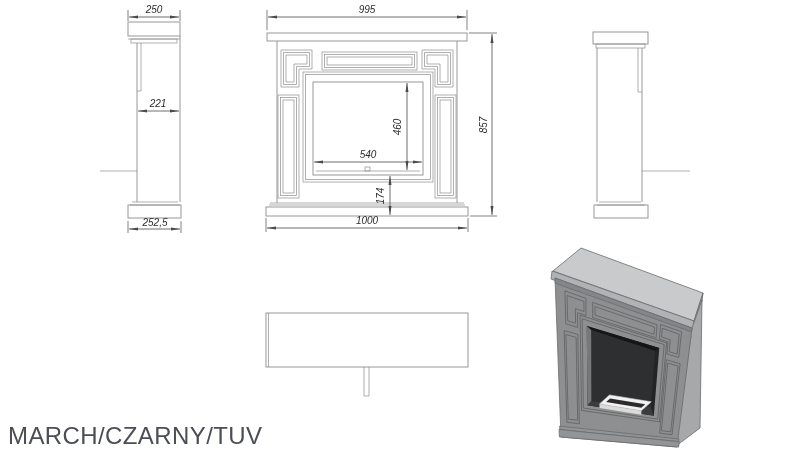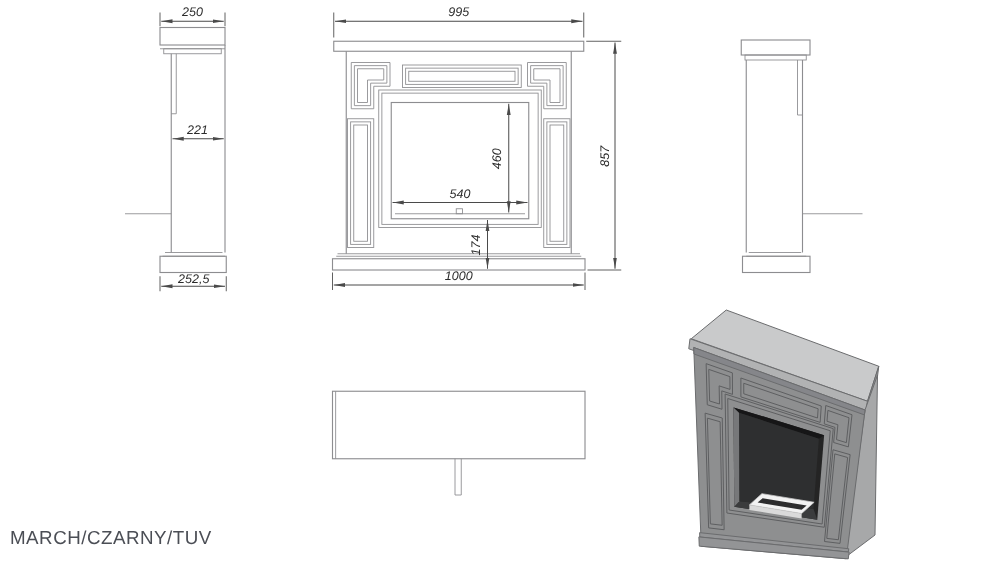--- a/index.html
+++ b/index.html
@@ -5,21 +5,21 @@
   html,body{margin:0;padding:0;background:#fff;}
   body{width:800px;height:450px;position:relative;overflow:hidden;
        font-family:"Liberation Sans",sans-serif;}
   svg{position:absolute;left:0;top:0;}
   .geo{stroke:var(--line);stroke-width:0.9;fill:none;}
   .geo2{stroke:var(--line);stroke-width:0.7;fill:none;}
   .dimline{stroke:var(--dim);stroke-width:0.8;fill:none;}
   .ext{stroke:var(--dim);stroke-width:0.7;fill:none;}
   text.dim{font-family:"Liberation Sans",sans-serif;font-style:italic;
            font-size:10px;fill:var(--text);text-anchor:middle;}
-  .title{position:absolute;left:8px;top:422px;font-size:15px;
+  .title{position:absolute;left:8px;top:422px;font-size:24px;
          color:var(--label);letter-spacing:0.4px;font-weight:400;}
 </style>
 </head>
 <body>
 
 <svg width="800" height="450" viewBox="0 0 800 450">
   <defs>
     <marker id="ar" viewBox="0 0 10 10" refX="10" refY="5" markerWidth="9" markerHeight="9" orient="auto-start-reverse" markerUnits="userSpaceOnUse">
       <path d="M0,3.3 L10,5 L0,6.7 Z" style="fill:var(--dim)"></path>
     </marker>

